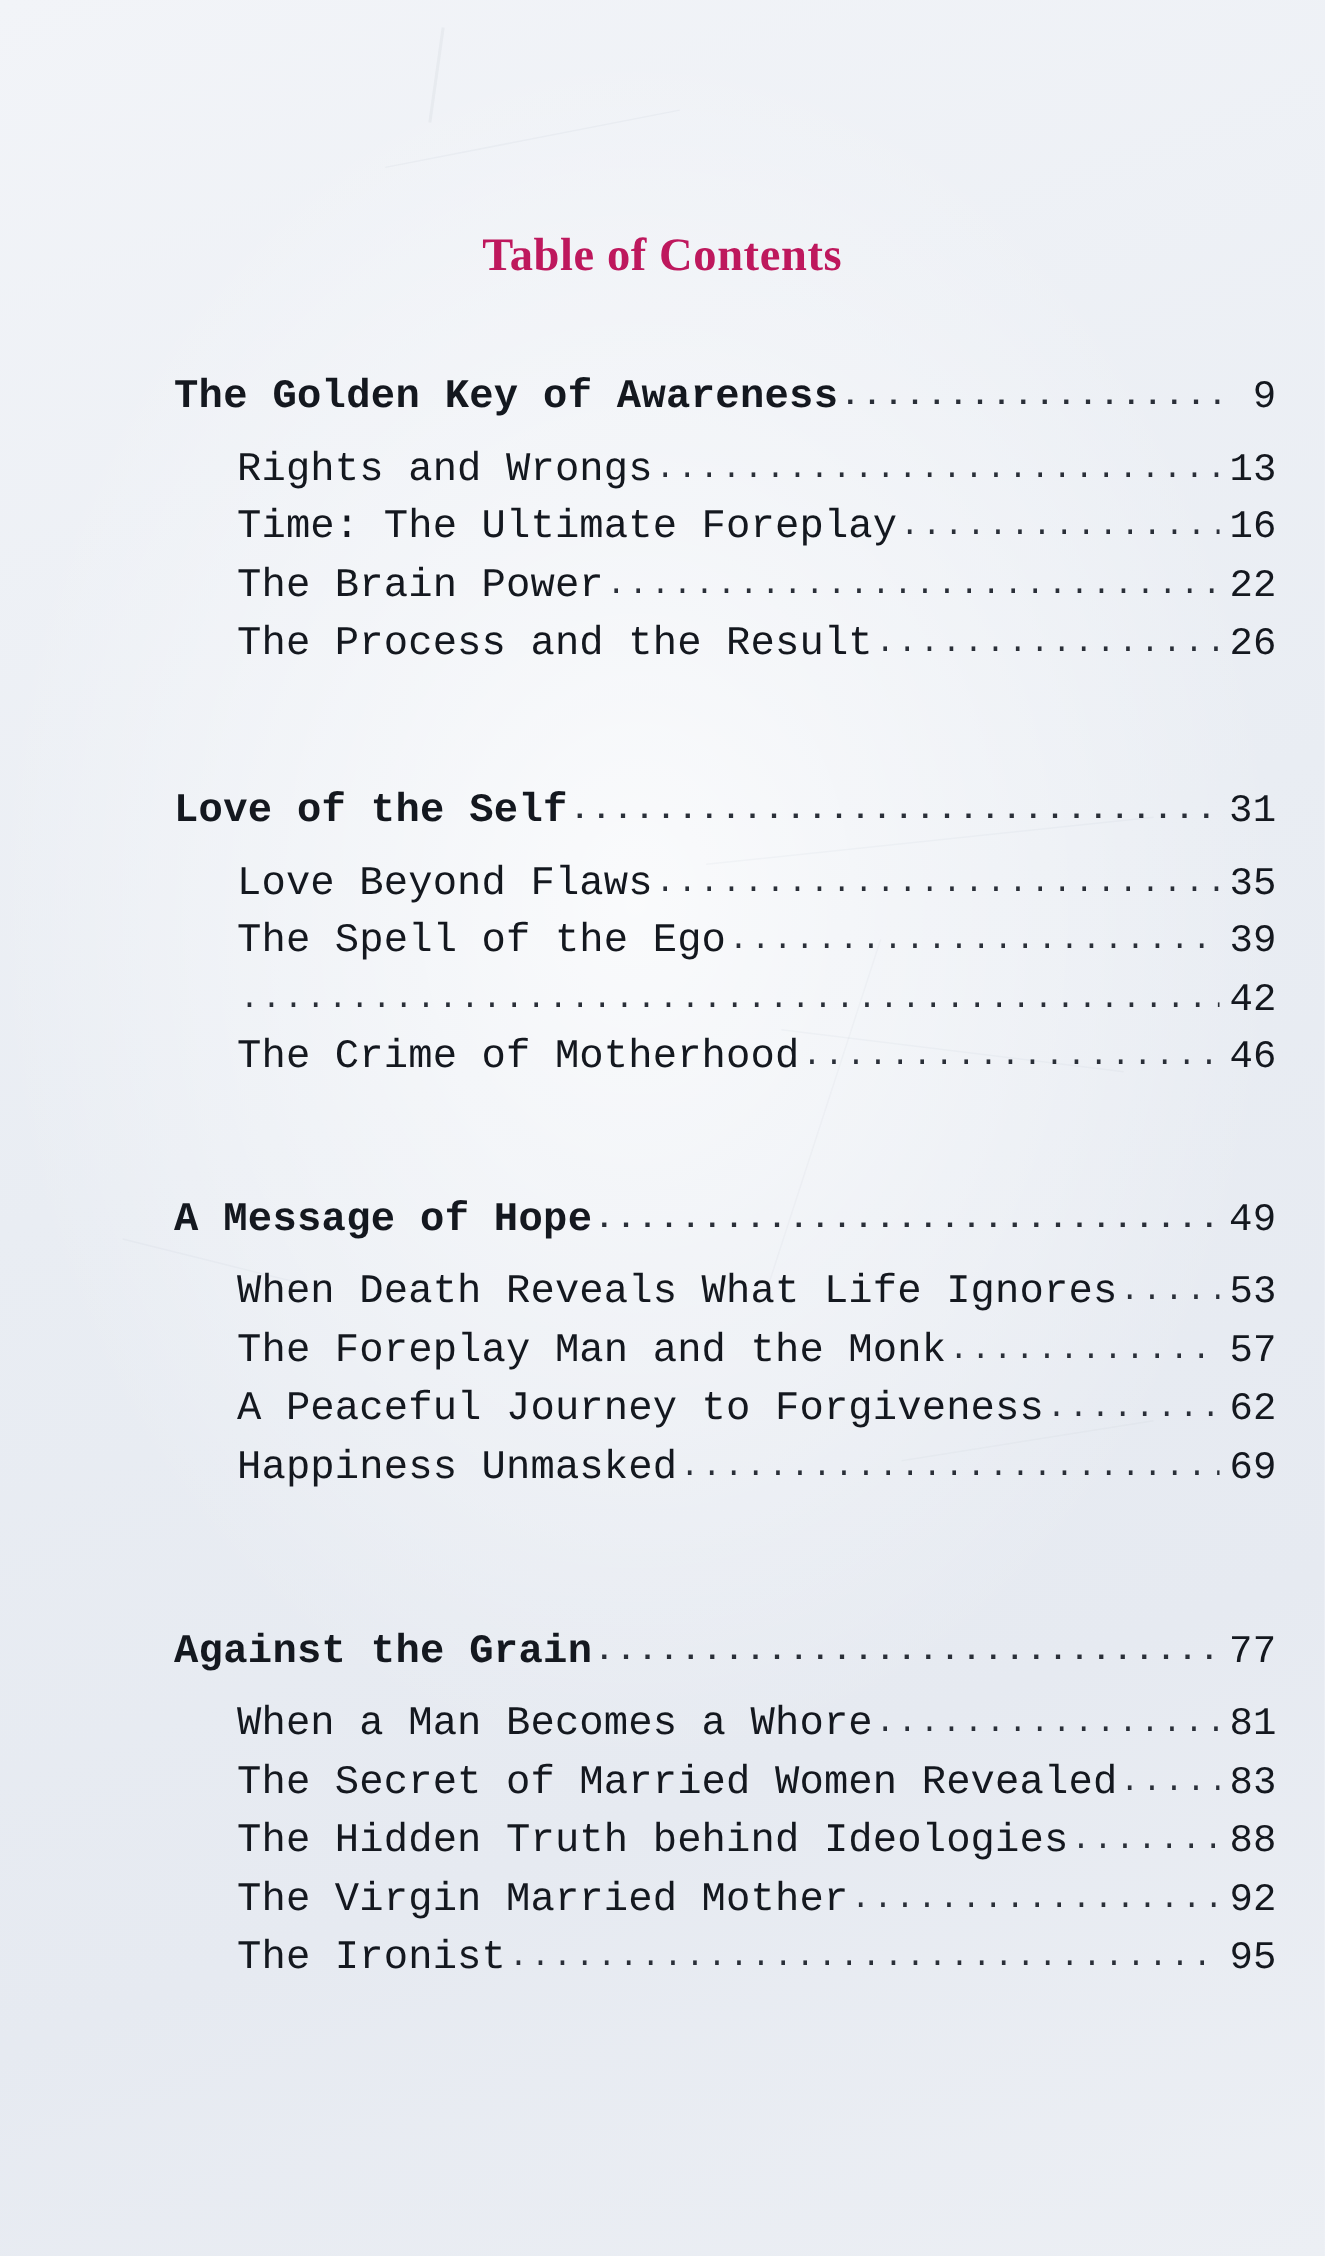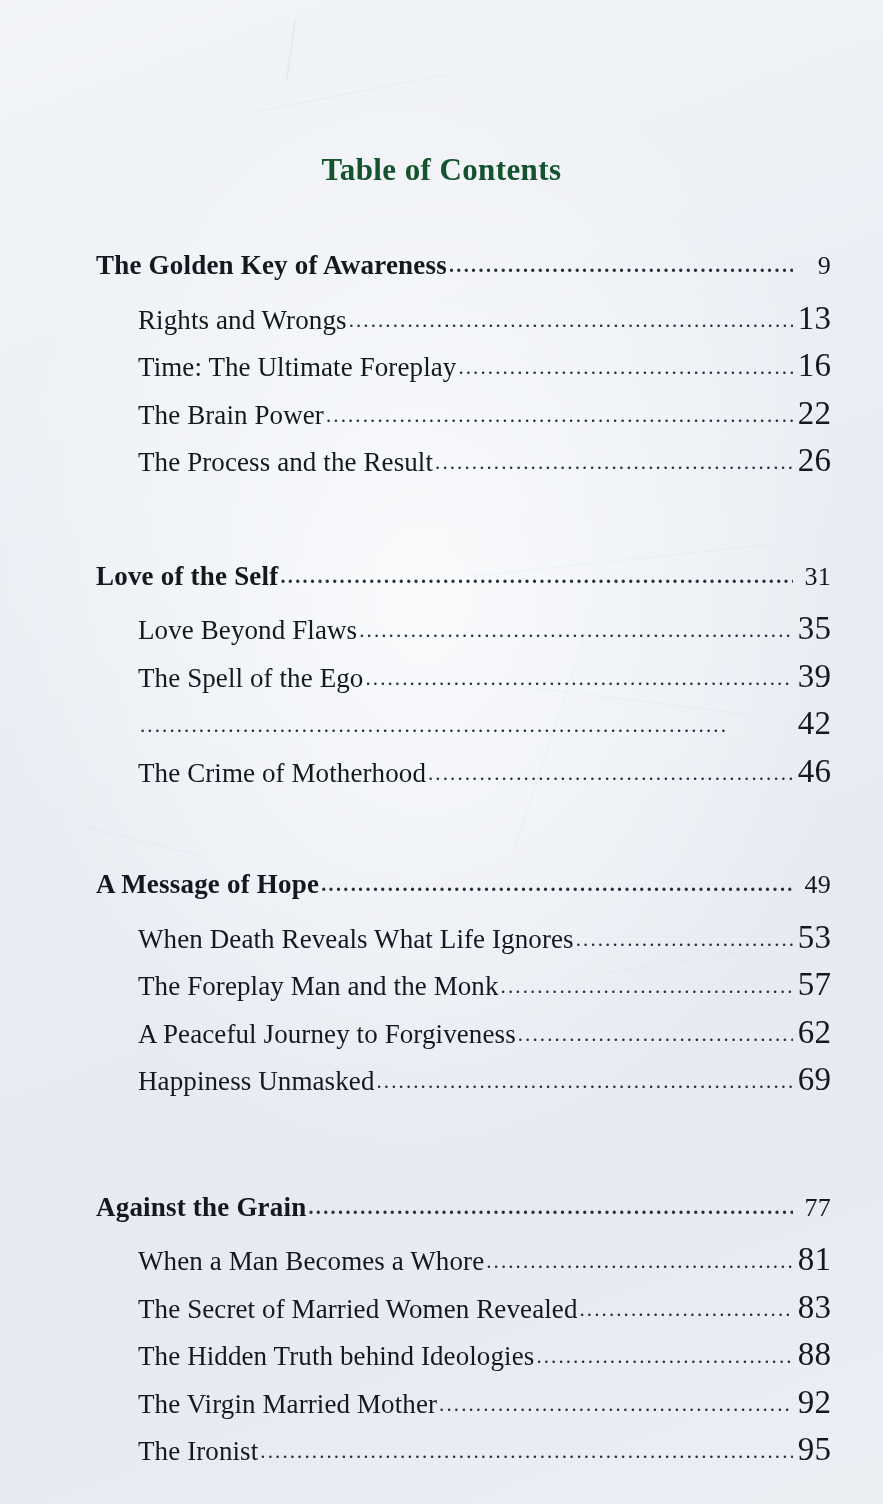--- a/index.html
+++ b/index.html
@@ -36,27 +36,28 @@
   }
   .toc-title {
     position: absolute;
     top: 152px;
     left: 0;
     width: 883px;
     text-align: center;
     font-size: 31px;
     font-weight: bold;
     letter-spacing: 0.4px;
-    color: #14532d;
+    color: #be185d;
   }
   .toc-body {
     position: absolute;
     top: 248px;
-    left: 96px;
+    left: 116px;
     width: 735px;
+    font-family: Liberation Mono, monospace;
   }
   .group {
     margin-bottom: 30px;
   }
   .entry {
     display: flex;
     align-items: baseline;
     white-space: nowrap;
   }
   .entry .label {
@@ -99,21 +100,21 @@
   
   .entry.minor {
     font-weight: normal;
     font-size: 27px;
     line-height: 1.44;
     margin-left: 42px;
     letter-spacing: 0.1px;
   }
   .entry.minor .page-num {
     min-width: 36px;
-    font-size: 33px;
+    font-size: 26px;
   }
   .group .entry.major {
     margin-bottom: 12px;
   }
   .group.g1 { margin-bottom: 74px; }
   .group.g2 { margin-bottom: 72px; }
   .group.g3 { margin-bottom: 86px; }
   .group.g4 { margin-bottom: 0px; }
 </style>
 </head>

